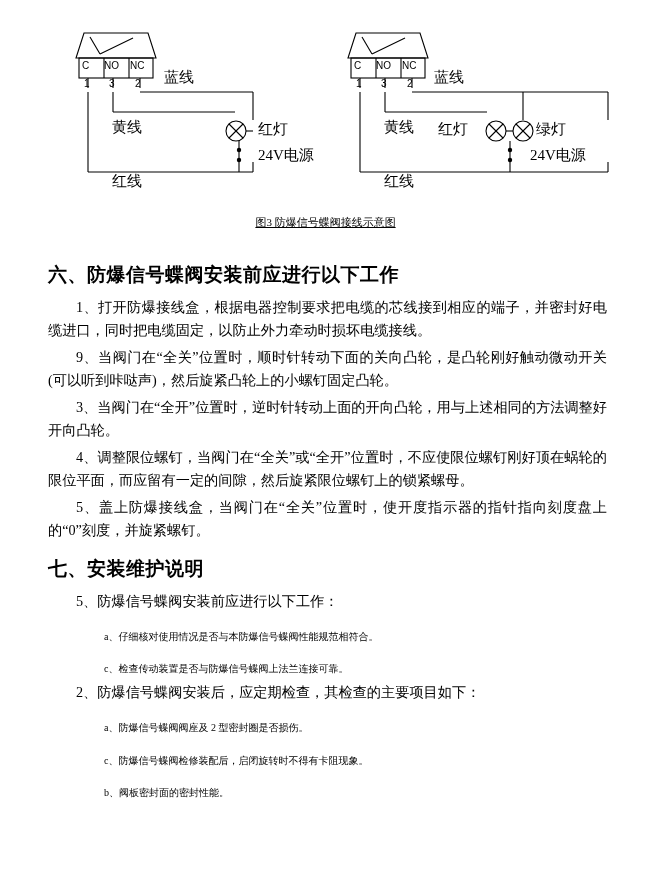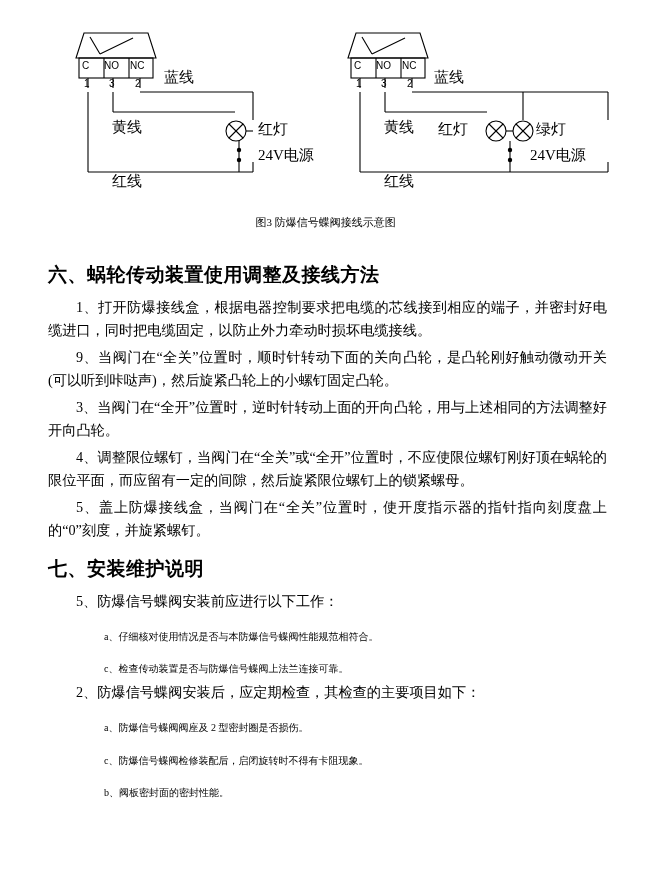--- a/index.html
+++ b/index.html
@@ -36,20 +36,21 @@
   }
   .fig-caption {
     position: absolute;
     top: 215px;
     left: 0;
     width: 651px;
     text-align: center;
     font-size: 11px;
     font-family: "Liberation Serif", "DejaVu Serif", serif;
     color: #000;
+    text-decoration: underline;
   }
 
   
   .content {
     position: absolute;
     top: 248px;
     left: 0;
     width: 651px;
   }
   h2.section {
@@ -177,21 +178,21 @@
     <div style="position:absolute;left:384px;top:172px;font-size:15px;">红线</div>
     <div style="position:absolute;left:438px;top:120px;font-size:15px;">红灯</div>
     <div style="position:absolute;left:536px;top:120px;font-size:15px;">绿灯</div>
     <div style="position:absolute;left:530px;top:146px;font-size:15px;">24V电源</div>
 
     <div class="fig-caption">图3 防爆信号蝶阀接线示意图</div>
   </div>
 
   <div class="content">
 
-    <h2 class="section">六、蜗轮传动装置使用调整及接线方法</h2>
+    <h2 class="section">六、防爆信号蝶阀安装前应进行以下工作</h2>
     <p class="para">1、打开防爆接线盒，根据电器控制要求把电缆的芯线接到相应的端子，并密封好电缆进口，同时把电缆固定，以防止外力牵动时损坏电缆接线。</p>
     <p class="para">9、当阀门在“全关”位置时，顺时针转动下面的关向凸轮，是凸轮刚好触动微动开关(可以听到咔哒声)，然后旋紧凸轮上的小螺钉固定凸轮。</p>
     <p class="para">3、当阀门在“全开”位置时，逆时针转动上面的开向凸轮，用与上述相同的方法调整好开向凸轮。</p>
     <p class="para">4、调整限位螺钉，当阀门在“全关”或“全开”位置时，不应使限位螺钉刚好顶在蜗轮的限位平面，而应留有一定的间隙，然后旋紧限位螺钉上的锁紧螺母。</p>
     <p class="para">5、盖上防爆接线盒，当阀门在“全关”位置时，使开度指示器的指针指向刻度盘上的“0”刻度，并旋紧螺钉。</p>
 
     <h2 class="section">七、安装维护说明</h2>
     <p class="para">5、防爆信号蝶阀安装前应进行以下工作：</p>
     <p class="sub">a、仔细核对使用情况是否与本防爆信号蝶阀性能规范相符合。</p>
     <p class="sub">c、检查传动装置是否与防爆信号蝶阀上法兰连接可靠。</p>

